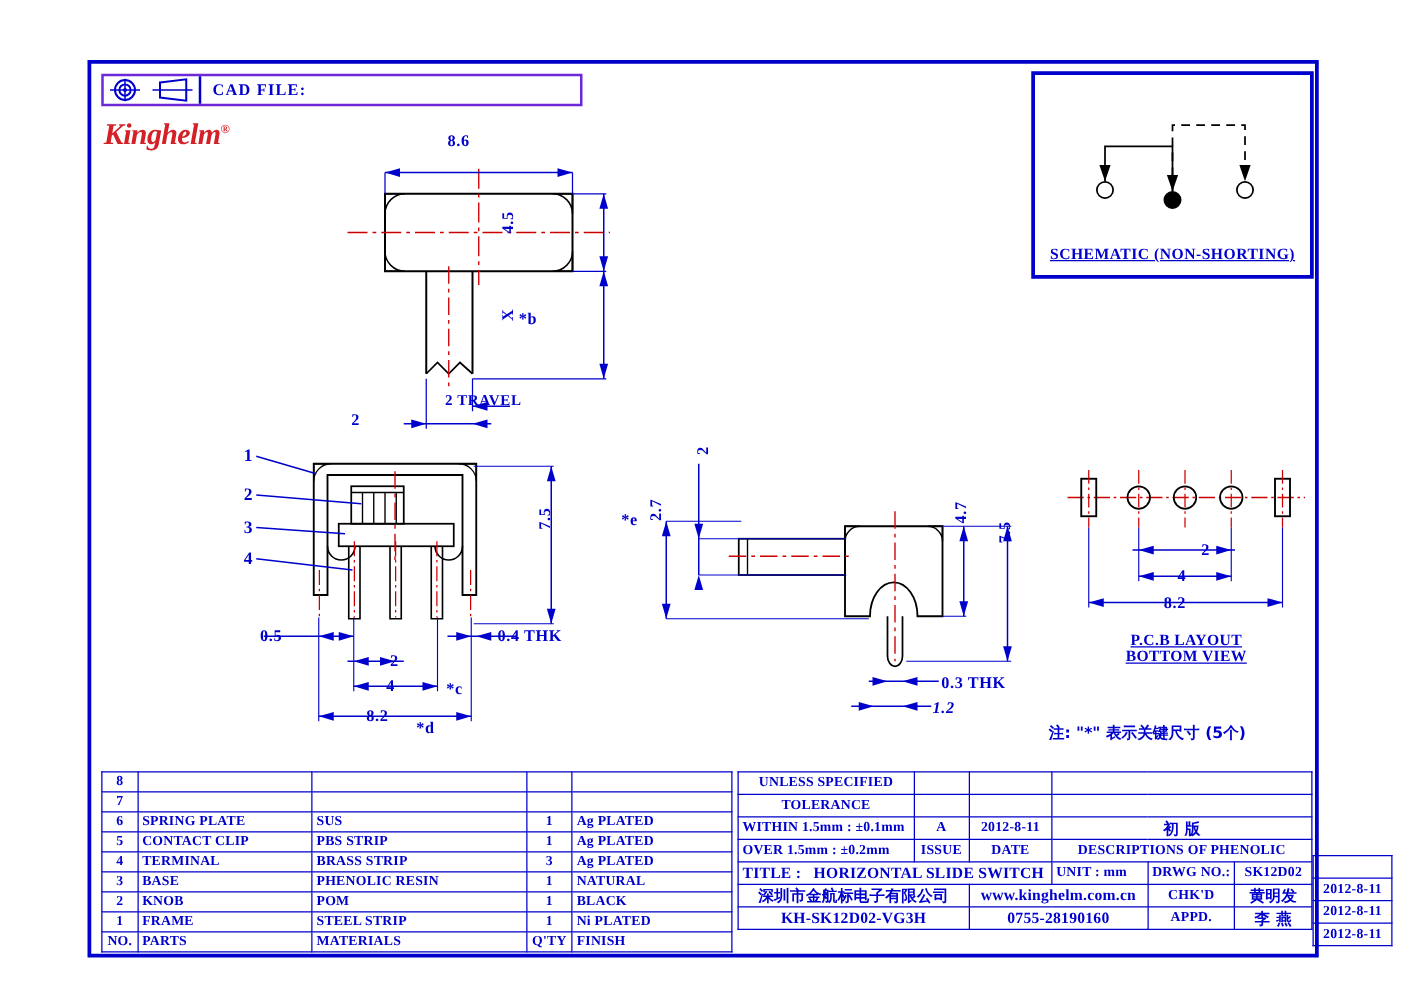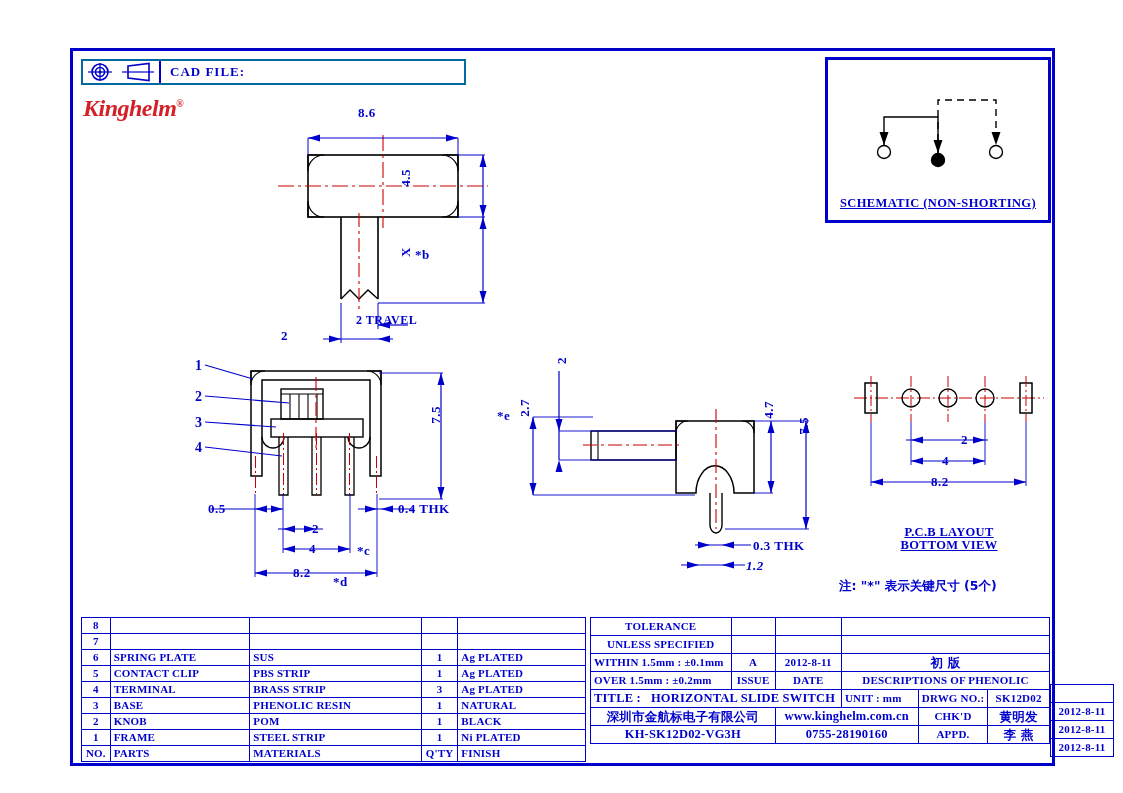--- a/index.html
+++ b/index.html
@@ -10,21 +10,21 @@
          border:3px solid #0000cc;box-sizing:border-box;}
 
   
   .abs{position:absolute;}
   .lbl{position:absolute;color:#0000cc;font-family:"Liberation Serif",serif;
        font-weight:bold;white-space:nowrap;letter-spacing:.5px;}
   .vert{writing-mode:vertical-rl;transform:rotate(180deg);}
 
   
   .cadbar{position:absolute;left:8px;top:8px;width:385px;height:26px;
-          border:2px solid #0369a1;box-sizing:border-box;display:flex;align-items:center;}
+          border:2px solid #6d28d9;box-sizing:border-box;display:flex;align-items:center;}
   .cadicons{width:78px;height:100%;border-right:2px solid #0000cc;
             display:flex;align-items:center;justify-content:space-around;box-sizing:border-box;}
   .cadfile-text{font-size:13px;font-weight:bold;color:#0000cc;padding-left:9px;letter-spacing:1px;}
 
   
   .logo{position:absolute;left:10px;top:44px;font-family:Liberation Serif, serif;
         font-weight:bold;font-style:italic;font-size:24px;color:#d42027;letter-spacing:-.5px;}
   .logo sup{font-size:10px;vertical-align:super;font-style:normal;}
 
   
@@ -34,21 +34,21 @@
                font-size:12.5px;font-weight:bold;color:#0000cc;
                text-decoration:underline;letter-spacing:.4px;}
 
   
   .note{position:absolute;left:766px;top:527px;font-size:12.5px;font-weight:bold;
         color:#0000cc;font-family:"DejaVu Sans",sans-serif;white-space:nowrap;}
 
   
   .pcb-cap{position:absolute;left:786px;top:455px;width:180px;text-align:center;
            font-size:12.5px;font-weight:bold;color:#0000cc;line-height:13px;
-           text-decoration:underline;letter-spacing:.3px;margin-top:20px;}
+           text-decoration:underline;letter-spacing:.3px;}
 
   
   table{border-collapse:collapse;position:absolute;font-weight:bold;color:#0000cc;}
   table td{border:1px solid #0000cc;padding:0 3px;font-size:11px;
            color:#0000cc;font-weight:bold;white-space:nowrap;
            font-family:"Liberation Serif",serif;letter-spacing:.2px;}
 
   
   .bom{left:8px;top:566px;width:505px;}
   .bom td{height:15px;line-height:15px;}
@@ -397,30 +397,30 @@
         <td class="c-mat">MATERIALS</td>
         <td class="c-qty">Q'TY</td>
         <td class="c-fin">FINISH</td>
       </tr>
     </tbody>
   </table>
 
   <table class="tb">
     <tbody>
       <tr>
+        <td class="ctr">UNLESS   SPECIFIED</td>
+        <td></td>
+        <td></td>
+        <td colspan="3"></td>
+      </tr>
+      <tr>
         <td class="ctr" style="width:136px;">TOLERANCE</td>
         <td style="width:40px;"></td>
         <td style="width:64px;"></td>
         <td colspan="3" style="width:220px;"></td>
-      </tr>
-      <tr>
-        <td class="ctr">UNLESS   SPECIFIED</td>
-        <td></td>
-        <td></td>
-        <td colspan="3"></td>
       </tr>
       <tr>
         <td>WITHIN 1.5mm : ±0.1mm</td>
         <td class="ctr">A</td>
         <td class="ctr">2012-8-11</td>
         <td colspan="3" class="ctr cn big">初  版</td>
       </tr>
       <tr>
         <td>OVER 1.5mm : ±0.2mm</td>
         <td class="ctr">ISSUE</td>

